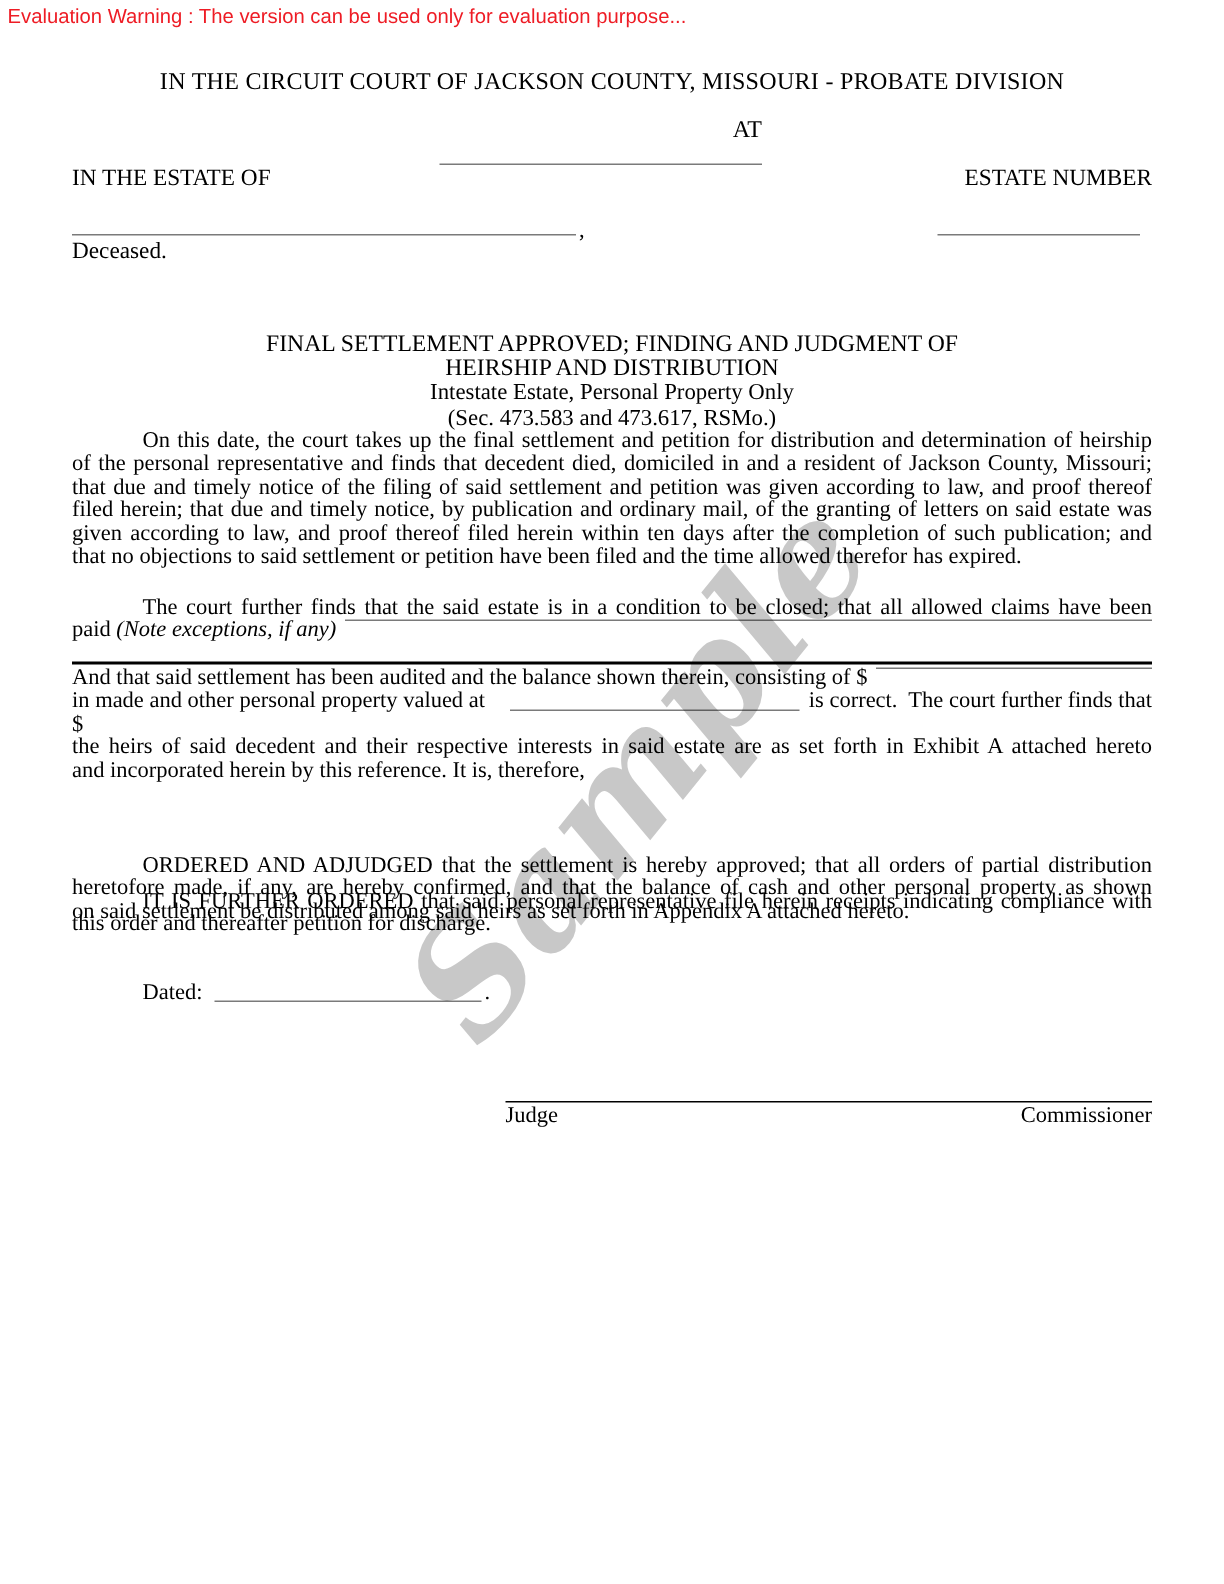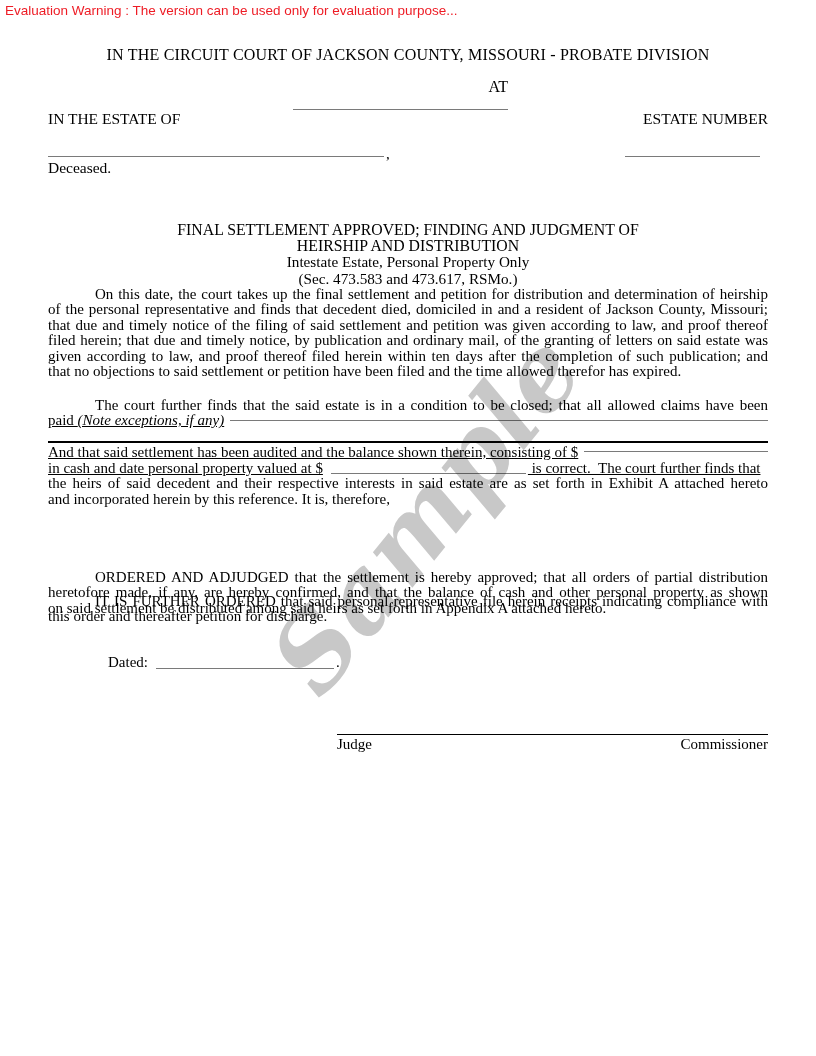--- a/index.html
+++ b/index.html
@@ -30,27 +30,27 @@
   .num-line { top:142px; left:625px; width:135px; height:15px; border-bottom:1.5px solid #7a7a7a; }
   .deceased { top:159px; left:48px; font-size:15.5px; }
   .title-block { top:206px; left:0; width:816px; text-align:center; line-height:16.2px;margin-top:16px; }
   .title-block .t1 { font-size:15.8px; }
   .title-block .t2 { font-size:15.2px; }
 
   .bodyblock { left:48px; width:720px; line-height:15.4px; }
   .jline { text-align:justify; text-align-last:justify; }
   .lline { text-align:left; }
   .indent { padding-left:47px; }
-  .flexline { display:flex; align-items:center;text-decoration:underline; }
+  .flexline { display:flex; align-items:flex-start; }
   .flexline .grow { flex:1; border-bottom:1.5px solid #7a7a7a; margin:0 0 2px 6px; }
   .fullline { left:48px; width:720px; border-top:2px solid #000; }
   .ital { font-style:italic; }
   .sp { white-space:pre; }
 
-  .dated-row { top:654px; left:108px; display:flex; align-items:center; }
+  .dated-row { top:654px; left:95px; display:flex; align-items:flex-start; }
   .dated-row .uline { width:178px; margin:0 2px 2px 8px; }
 
   .sig-block { top:734px; left:337px; width:431px; border-top:1.5px solid #000; }
   .sig-labels { display:flex; justify-content:space-between; padding-top:1px; font-size:15px; }
 
   .footer { top:984px; left:0; width:816px; text-align:center; font-size:15.5px; }
 
   .watermark {
     top:455px; left:215px; width:420px;
     text-align:center;
@@ -113,21 +113,21 @@
   </div>
 
   <div class="abs fullline" style="top:441px;"></div>
 
   <div class="abs bodyblock" style="top:445px;">
     <div class="flexline">
       <span>And that said settlement has been audited and the balance shown therein, consisting of $</span>
       <span class="grow"></span>
     </div>
     <div class="flexline">
-      <span>in cash and date personal property valued at $</span>
+      <span>in made and other personal property valued at $</span>
       <span class="uline" style="width:195px; margin:0 2px 2px 8px;"></span>
       <span class="sp"> is correct.  The court further finds that</span>
     </div>
     <div class="jline">the heirs of said decedent and their respective interests in said estate are as set forth in Exhibit A attached hereto</div>
     <div class="lline">and incorporated herein by this reference.  It is, therefore,</div>
   </div>
 
   <div class="abs bodyblock" style="top:530px;margin-top:40px;">
     <div class="jline indent">ORDERED AND ADJUDGED that the settlement is hereby approved; that all orders of partial distribution</div>
     <div class="jline">heretofore made, if any, are hereby confirmed, and that the balance of cash and other personal property as shown</div>

